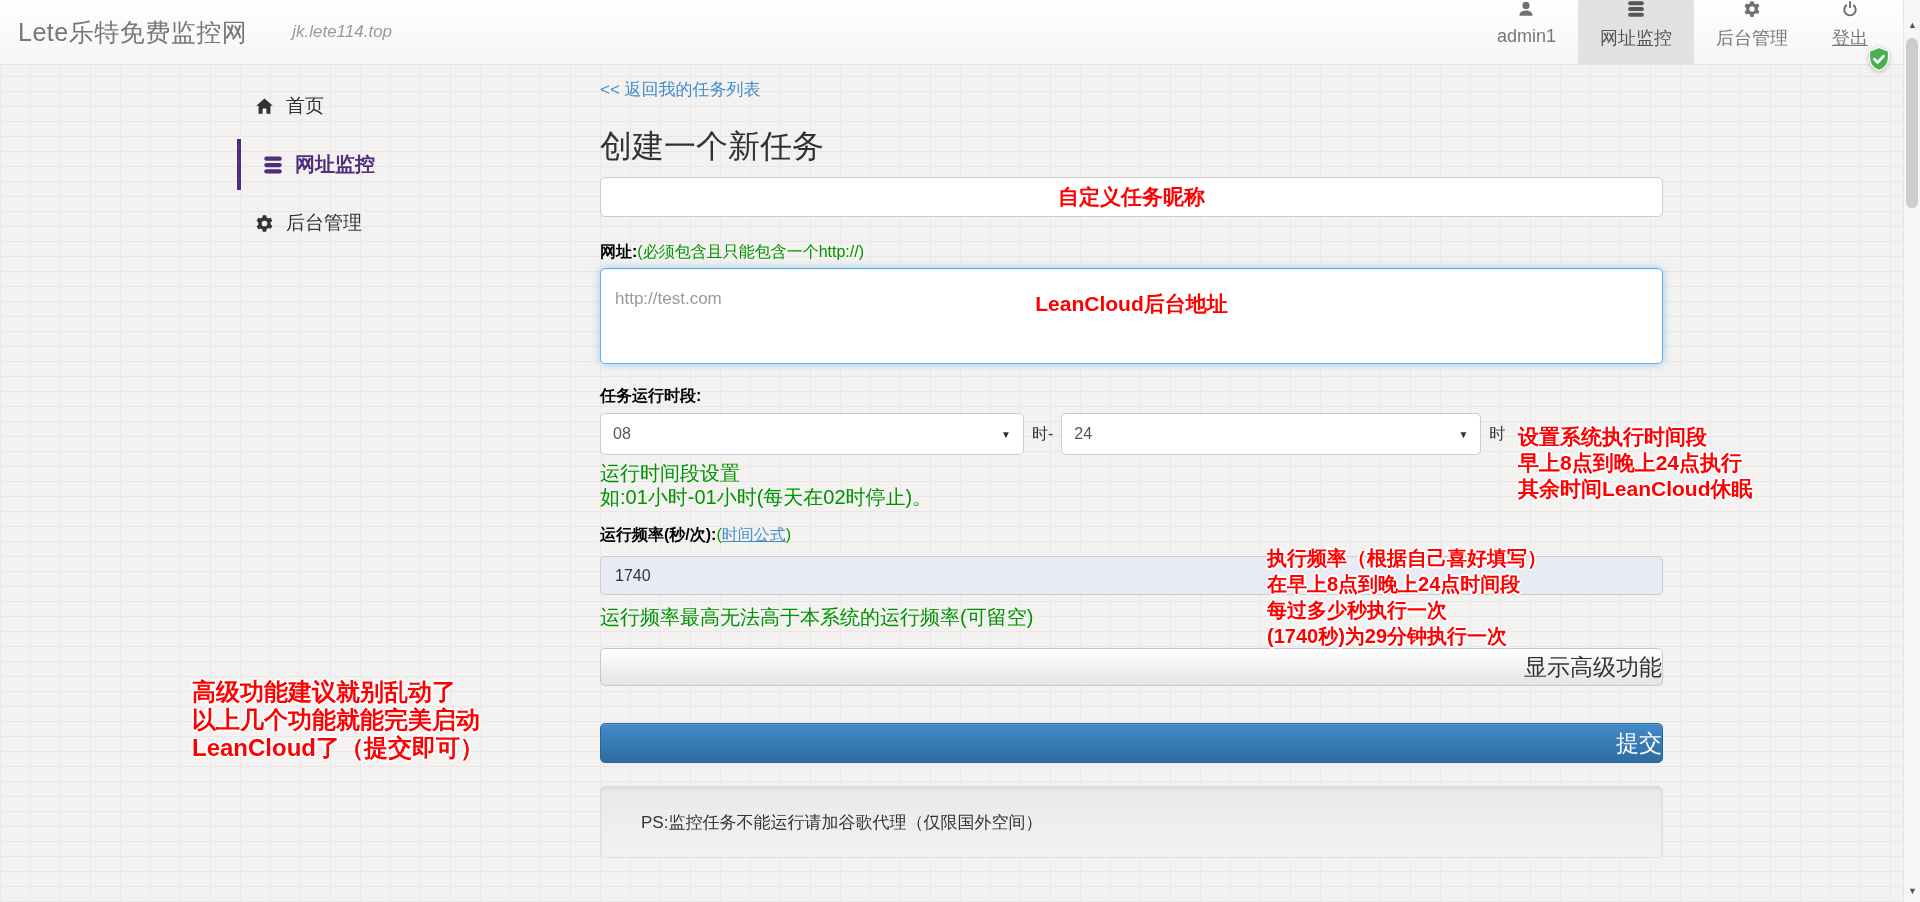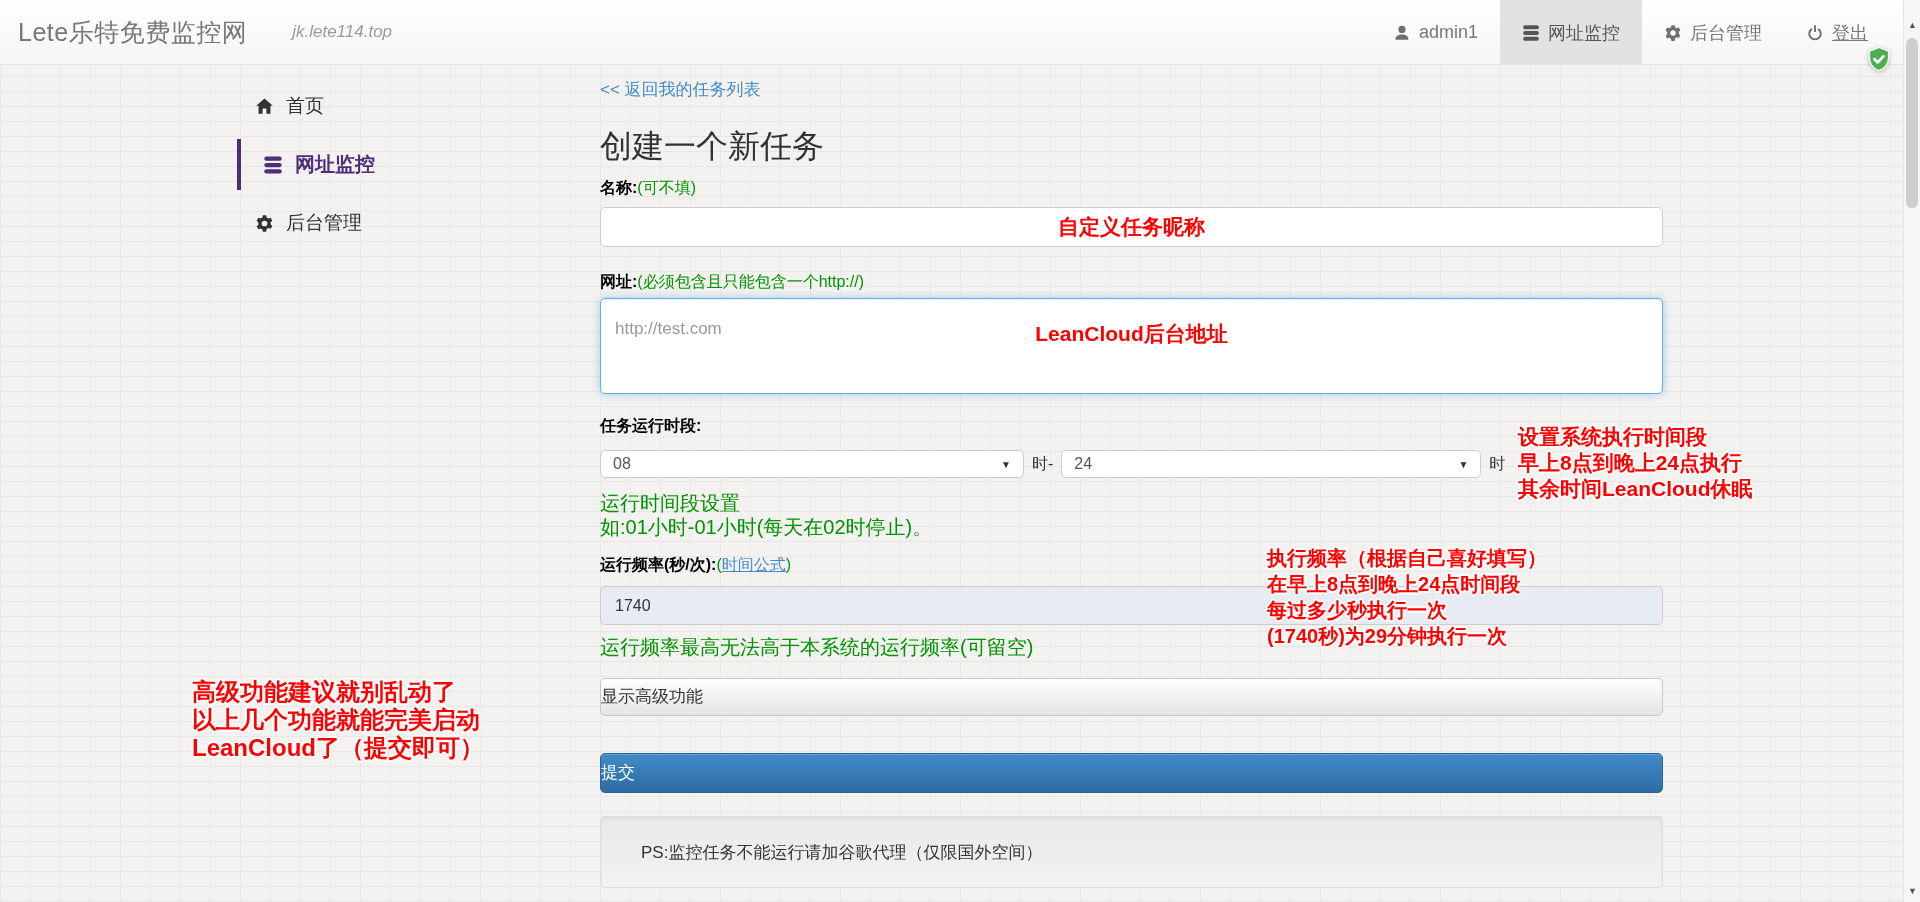--- a/index.html
+++ b/index.html
@@ -14,21 +14,21 @@
   
   .navbar {
     position:absolute; top:0; left:0; width:1920px; height:65px;
     background:linear-gradient(#ffffff, #f5f5f5);
     border-bottom:1px solid #e3e3e3;
     display:flex; align-items:center; z-index:5;
   }
   .brand { margin-left:18px; font-size:25px; color:#777; letter-spacing:0.5px; }
   .brand-domain { margin-left:45px; font-size:17px; font-style:italic; color:#9a9a9a; }
   .nav-right { position:absolute; right:30px; top:0; height:65px; display:flex; align-items:stretch; }
-  .nav-item { display:flex; align-items:center; gap:8px; padding:0 22px; font-size:18px; color:#777; cursor:pointer; }
+  .nav-item { display:flex; align-items:center; gap:8px; padding:0 22px; font-size:18px; color:#777; cursor:pointer;flex-direction:column; }
   .nav-item.active { background:#e2e2e2; color:#555; }
   .nav-item .lbl { white-space:nowrap; }
   .nav-item.logout .lbl { text-decoration:underline; }
   
   .sidebar { position:absolute; left:237px; top:83px; width:320px; z-index:2; }
   .side-item { display:flex; align-items:center; gap:12px; font-size:19px; color:#333; padding:10px 0 10px 18px; cursor:pointer; }
   .side-item.active-wrap { border-left:4px solid #4f2d7a; margin:10px 0; padding:12px 0 12px 22px; }
   .side-item.active-wrap .lbl { color:#4f2d7a; font-weight:bold; font-size:20px; }
   
   .main { position:absolute; left:600px; top:78px; width:1063px; z-index:2; }
@@ -49,37 +49,37 @@
   .mt4  { margin-top:4px; }
   .url-textarea {
     width:100%; height:96px; resize:none; border:1px solid #66afe9; border-radius:5px;
     padding:20px 14px; font-size:17px; color:#555; background:#fff; outline:none;
     box-shadow: inset 0 1px 1px rgba(0,0,0,.075), 0 0 8px rgba(102,175,233,.6);
     font-family:"Liberation Sans", sans-serif;
   }
   .url-textarea::placeholder, .text-input::placeholder { color:#999; opacity:1; }
   .select-row { margin-top:7px; height:38px; display:flex; align-items:center; }
   .fake-select {
-    width:424px; height:28px; background:#fff; border:1px solid #ccc; border-radius:5px;
+    width:424px; height:42px; background:#fff; border:1px solid #ccc; border-radius:5px;
     display:flex; align-items:center; padding:0 12px; font-size:16px; color:#555; cursor:pointer;
   }
   .fake-select .val { flex:1; }
   .fake-select .caret { font-size:10px; color:#333; }
   .unit-label { font-size:16px; color:#333; margin:0 8px; white-space:nowrap; }
   .helper-green { height:24px; font-size:20px; color:#009300; }
   .gap17 { margin-top:17px; }
   .freq-input {
     margin-top:9px; width:100%; height:39px; border:1px solid #ccc; border-radius:5px;
     padding:16px 14px; font-size:16px; color:#333; background:#e8ebf3; outline:none;
     font-family:"Liberation Sans", sans-serif;
   }
   .helper-green.small-gap { margin-top:9px; height:22px; }
   .btn {
-    display:block; width:100%; text-align:left; border-radius:5px; cursor:pointer;
-    font-family:"Liberation Sans", sans-serif; font-size:17px;
+    display:block; width:100%; text-align:right; border-radius:5px; cursor:pointer;
+    font-family:"Liberation Sans", sans-serif; font-size:23px;
   }
   .btn-advanced {
     margin-top:22px; height:38px; line-height:36px; color:#333;
     background:linear-gradient(#ffffff, #e4e4e4); border:1px solid #c8c8c8;
   }
   .btn-submit {
     margin-top:37px; height:40px; line-height:38px; color:#fff;
     background:linear-gradient(#428bca, #2d6ca2); border:1px solid #2b669a;
     box-shadow: inset 0 1px 0 rgba(255,255,255,.15);
   }
@@ -192,23 +192,20 @@
           </svg>
       </span>
       <span class="lbl">后台管理</span>
     </div>
   </div>
 
   <div class="main">
     <a class="back-link">&lt;&lt; 返回我的任务列表</a>
     <h1 class="page-title">创建一个新任务</h1>
 
-    <div class="field-label">
-      <b>名称:</b><span class="hint-green">(可不填)</span>
-    </div>
     <div class="input-wrap">
       <input class="text-input" type="text" value="" style="">
       <span class="red-note note-name">自定义任务昵称</span>
     </div>
 
     <div class="field-label mt25">
       <b>网址:</b><span class="hint-green">(必须包含且只能包含一个http://)</span>
     </div>
     <div class="input-wrap mt4">
       <textarea class="url-textarea" placeholder="http://test.com" style=""></textarea>

